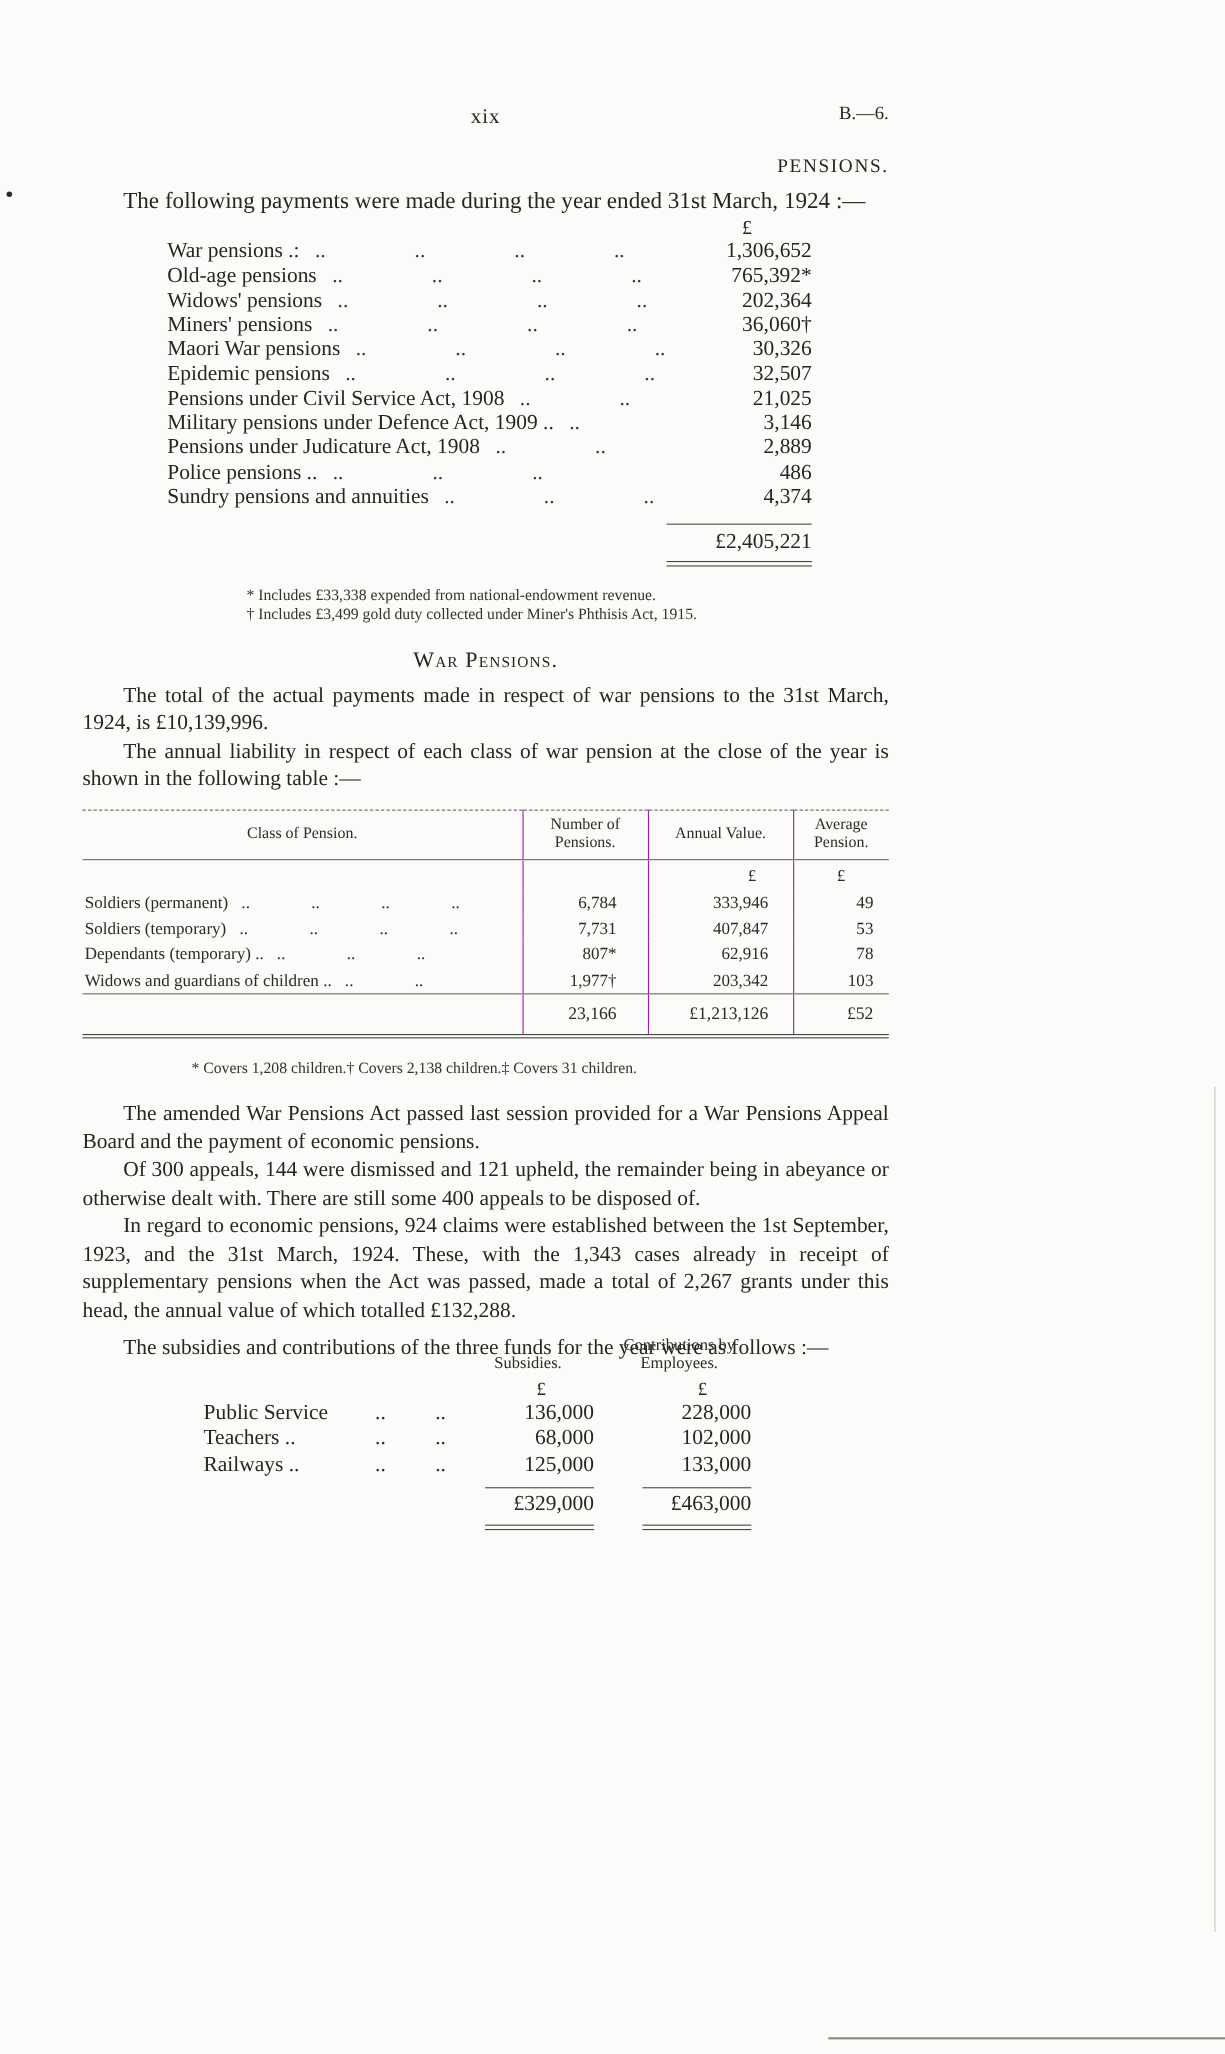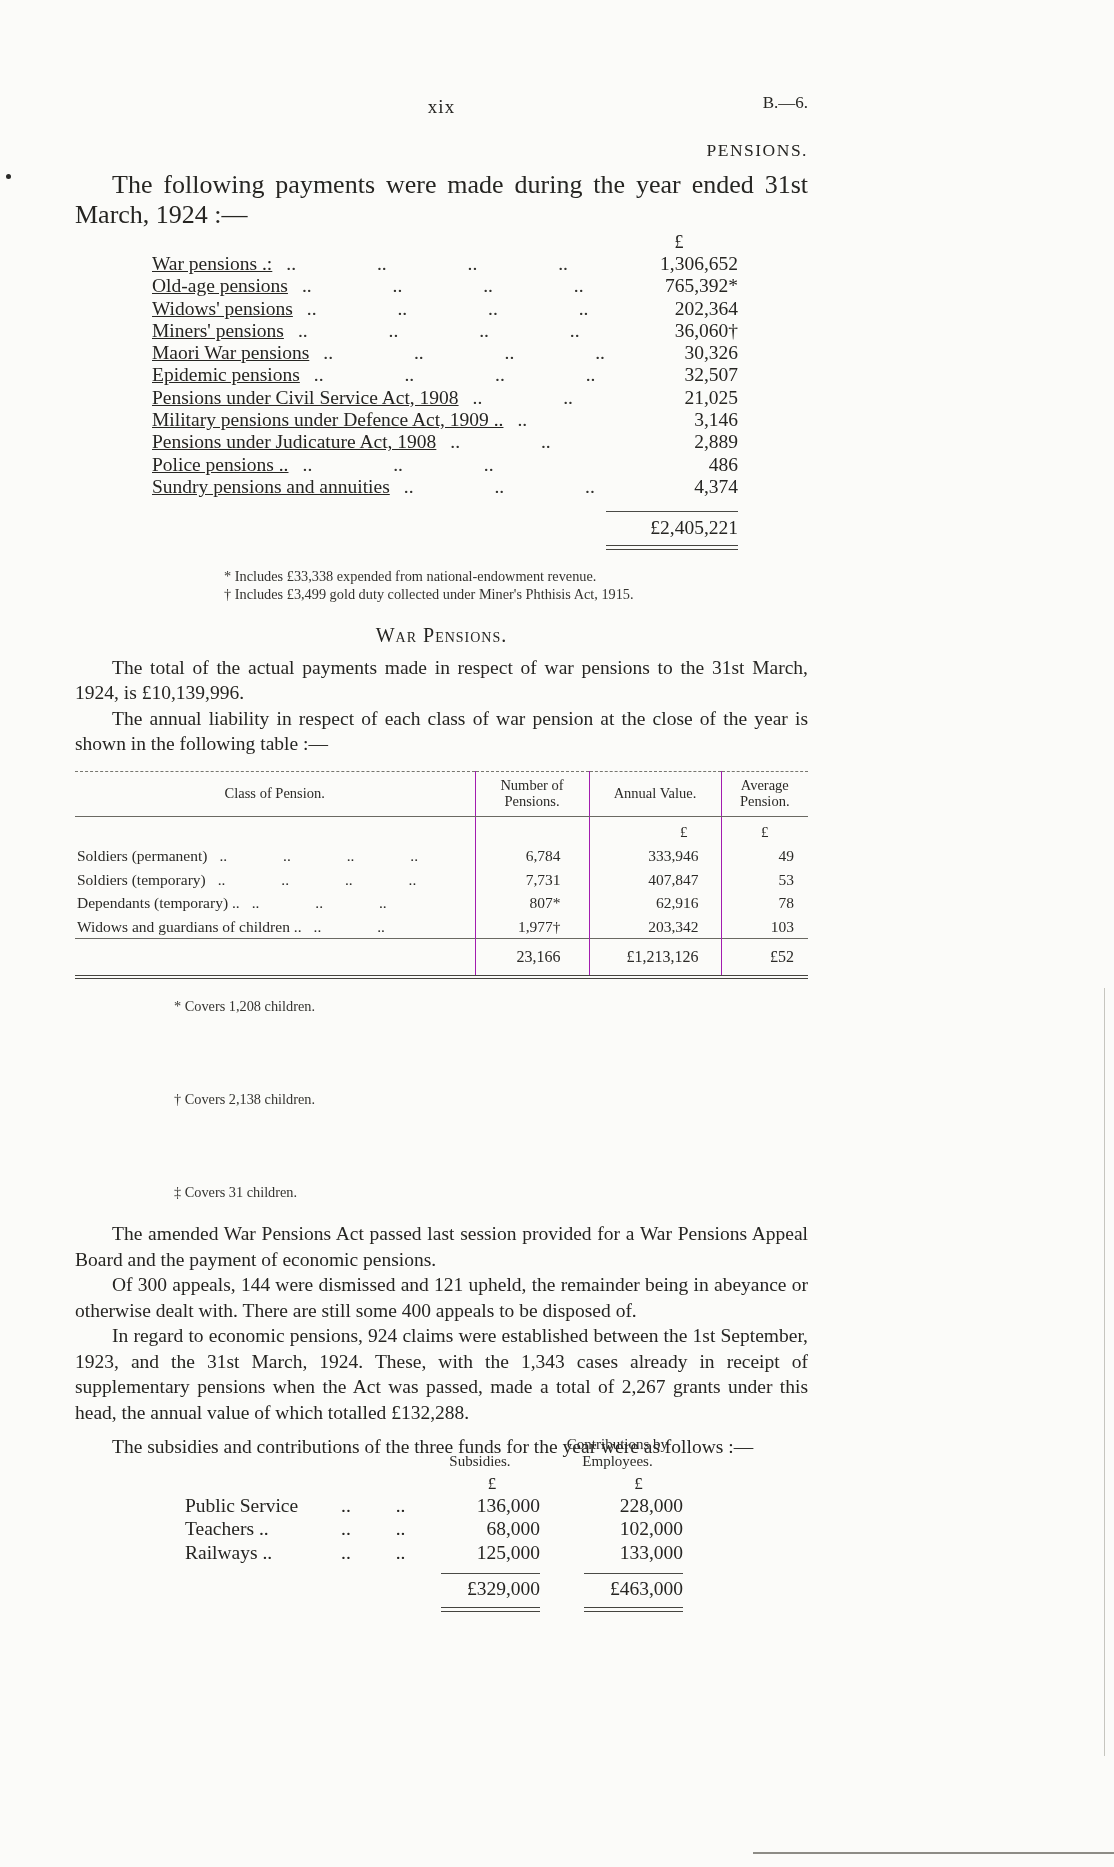--- a/index.html
+++ b/index.html
@@ -14,29 +14,29 @@
   }
   .content { position:absolute; left:75px; top:96px; width:733px; }
 
   
   .header-row { position:relative; height:26px; }
   .page-num { display:block; text-align:center; font-size:19px; letter-spacing:1px; }
   .doc-ref { position:absolute; right:0; top:-3px; font-size:17px; }
 
   .pensions-title { text-align:right; font-size:17.5px; letter-spacing:1.5px; margin:18px 0 0; font-weight:normal; }
 
-  .intro-para { margin:9px 0 0; font-size:26px; text-indent:37px; text-align:justify; }
+  .intro-para { margin:9px 0 0; font-size:21px; text-indent:37px; text-align:justify; }
 
   
   .payments { margin:2px 0 0 77px; width:586px; font-size:19.5px; }
   .cur-row { display:flex; line-height:21px; }
   .cur-spacer { flex:1; }
   .cur-cell { width:118px; text-align:center; font-size:18px; }
   .pay-row { display:flex; line-height:22.3px; }
-  .pay-label { white-space:nowrap;text-decoration:underline; }
+  .pay-label { white-space:nowrap; }
   .pay-dots { flex:1; overflow:hidden; white-space:nowrap; word-spacing:76px; margin:0 8px 0 14px; color:#33322e; }
   .pay-value { width:118px; text-align:right; white-space:nowrap; }
 
   .total-wrap { display:flex; justify-content:flex-end; margin:13px 0 0 77px; width:586px; }
   .total-box { width:132px; border-top:1.5px solid #4a4a46; padding:5px 0 0; text-align:right; font-size:19.5px; }
   .double-rule { height:2.5px; border-top:1px solid #45443f; border-bottom:1px solid #45443f; margin-top:6px; }
 
   .pensions-footnotes { margin:17px 0 0 149px; font-size:14.3px; line-height:18.5px; color:#34332f; }
 
   .wp-heading { text-align:center; font-size:20px; font-variant:small-caps; letter-spacing:1px; margin:20px 0 0; font-weight:normal; }
@@ -54,21 +54,21 @@
   .wp-cls-inner { display:flex; padding-left:2px; }
   .cls-label { white-space:nowrap; }
   .cls-dots { flex:1; overflow:hidden; white-space:nowrap; word-spacing:52px; margin:0 6px 0 12px; }
   .wp-num { text-align:right; padding-right:28px !important; }
   .wp-ann { text-align:right; padding-right:22px !important; }
   .wp-avg { text-align:right; padding-right:14px !important; }
   .data-last td { padding-bottom:7px; }
   .wp-totals td { border-top:1px solid #6a6963; padding-top:7px !important; padding-bottom:7px !important; font-size:16px; }
   .table-double-rule { width:733px; height:2.5px; border-top:1px solid #45443f; border-bottom:1px solid #45443f; }
 
-  .wp-footnotes { display:flex; margin:19px 0 0 99px; gap:76px; font-size:14.3px; color:#34332f;flex-direction:column; }
+  .wp-footnotes { display:flex; margin:19px 0 0 99px; font-size:14.3px; color:#34332f; }
 
   .super-heading { text-align:center; font-size:16px; letter-spacing:2px; margin:40px 0 0; font-weight:normal; }
 
   
   .super-table { margin:-24px 0 0 110px; width:510px; font-size:19.5px; }
   .sup-grid { display:grid; grid-template-columns:150px 85px 120px 155px; }
   .sup-head { align-items:end; font-size:15px; line-height:17.5px; text-align:center; color:#2b2a27; }
   .sup-cur { font-size:17px; margin-top:3px; }
   .sup-cur .c { text-align:center; }
   .sup-row { line-height:23.5px; }

